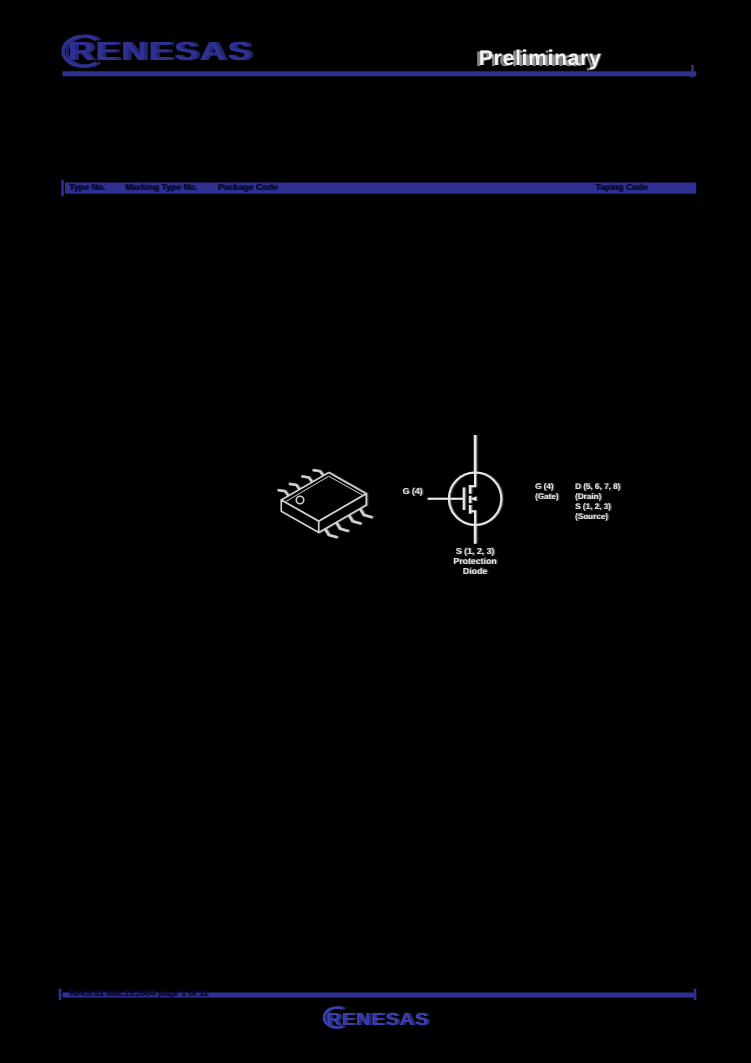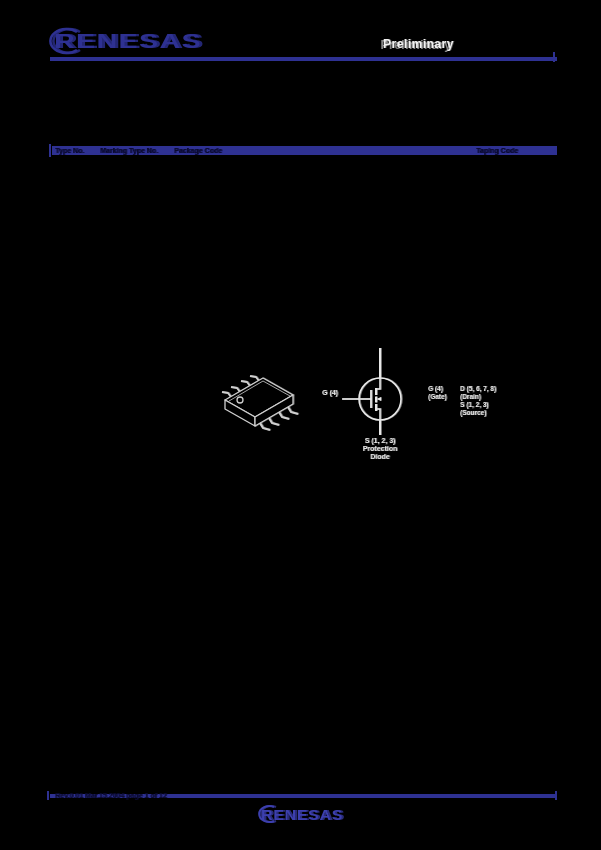--- a/index.html
+++ b/index.html
@@ -7,21 +7,21 @@
     width:601px;height:850px;background:#000;overflow:hidden;
     font-family:"Liberation Sans","DejaVu Sans",sans-serif;
   }
   .page{position:relative;width:492px;height:850px;background:#000;}
 
   
   .logo-svg{position:absolute;left:44px;top:23px;
     filter:drop-shadow(3px 0.5px 0 rgba(44,47,145,0.8));}
   .preliminary{
     position:absolute;left:383px;top:37px;
-    font-size:12px;font-weight:bold;color:#f2f2f2;letter-spacing:0.5px;
+    font-size:17px;font-weight:bold;color:#f2f2f2;letter-spacing:0.5px;
     text-shadow:-2.5px 0.5px 0 rgba(240,240,240,0.55),1px 0 0 rgba(240,240,240,0.35);
     white-space:nowrap;
   }
   .header-rule{position:absolute;left:50px;top:57px;width:507px;height:4px;background:#2e3192;}
   .header-rule-tick{position:absolute;left:553px;top:52px;width:2px;height:10px;background:#2e3192;}
 
   
   .section-bar{position:absolute;left:52px;top:146px;width:505px;height:9px;background:#2e3192;}
   .bar-tick{position:absolute;left:-3px;top:-2px;width:1.5px;height:13px;background:#2e3192;}
   .bar-cell{position:absolute;top:0;height:9px;line-height:9px;

